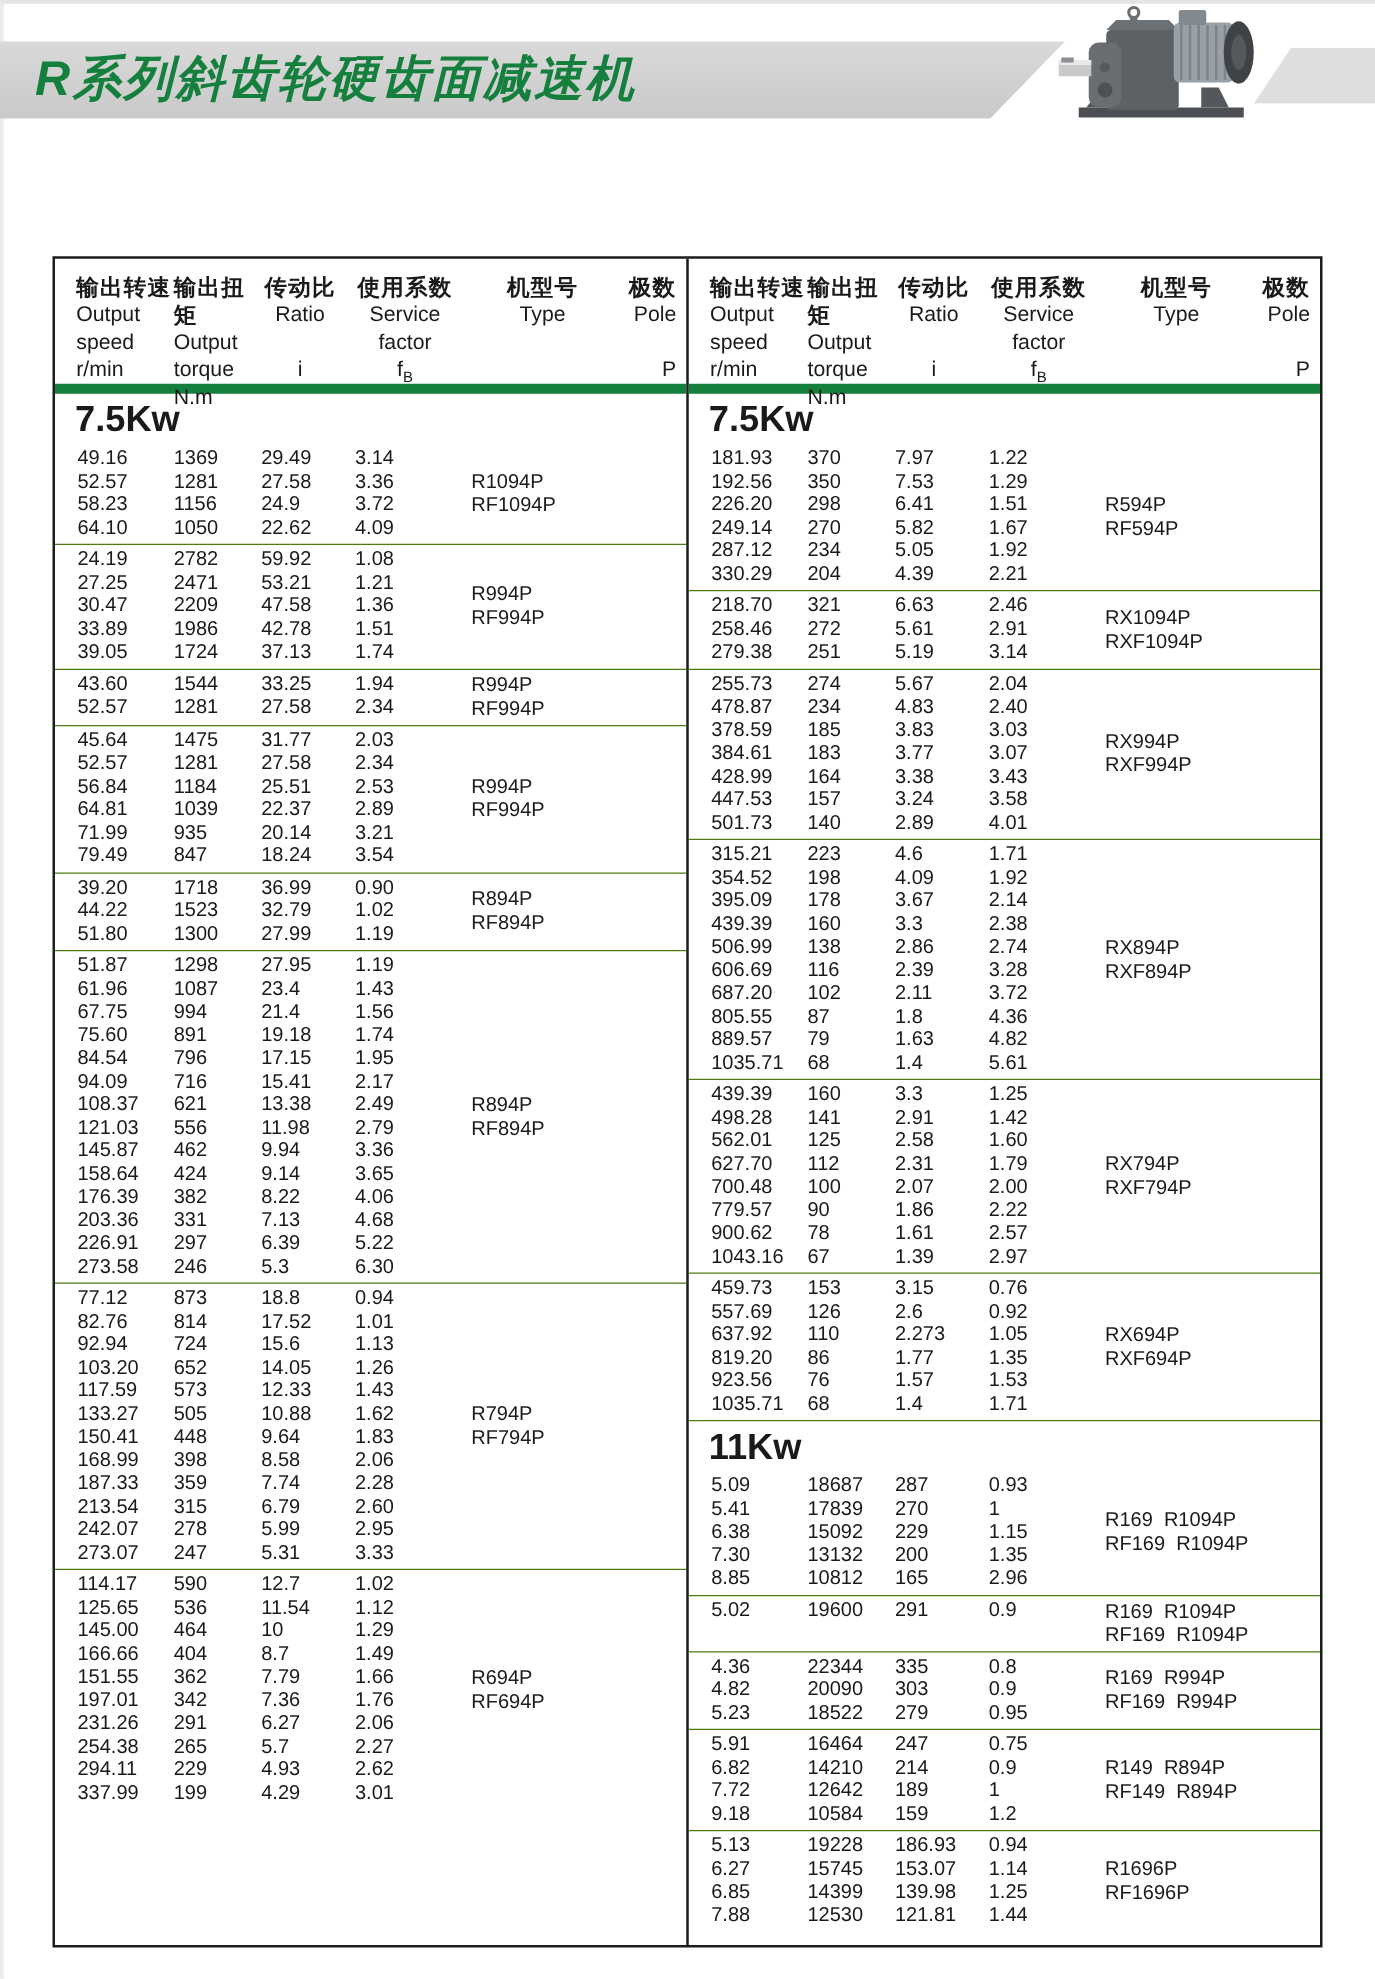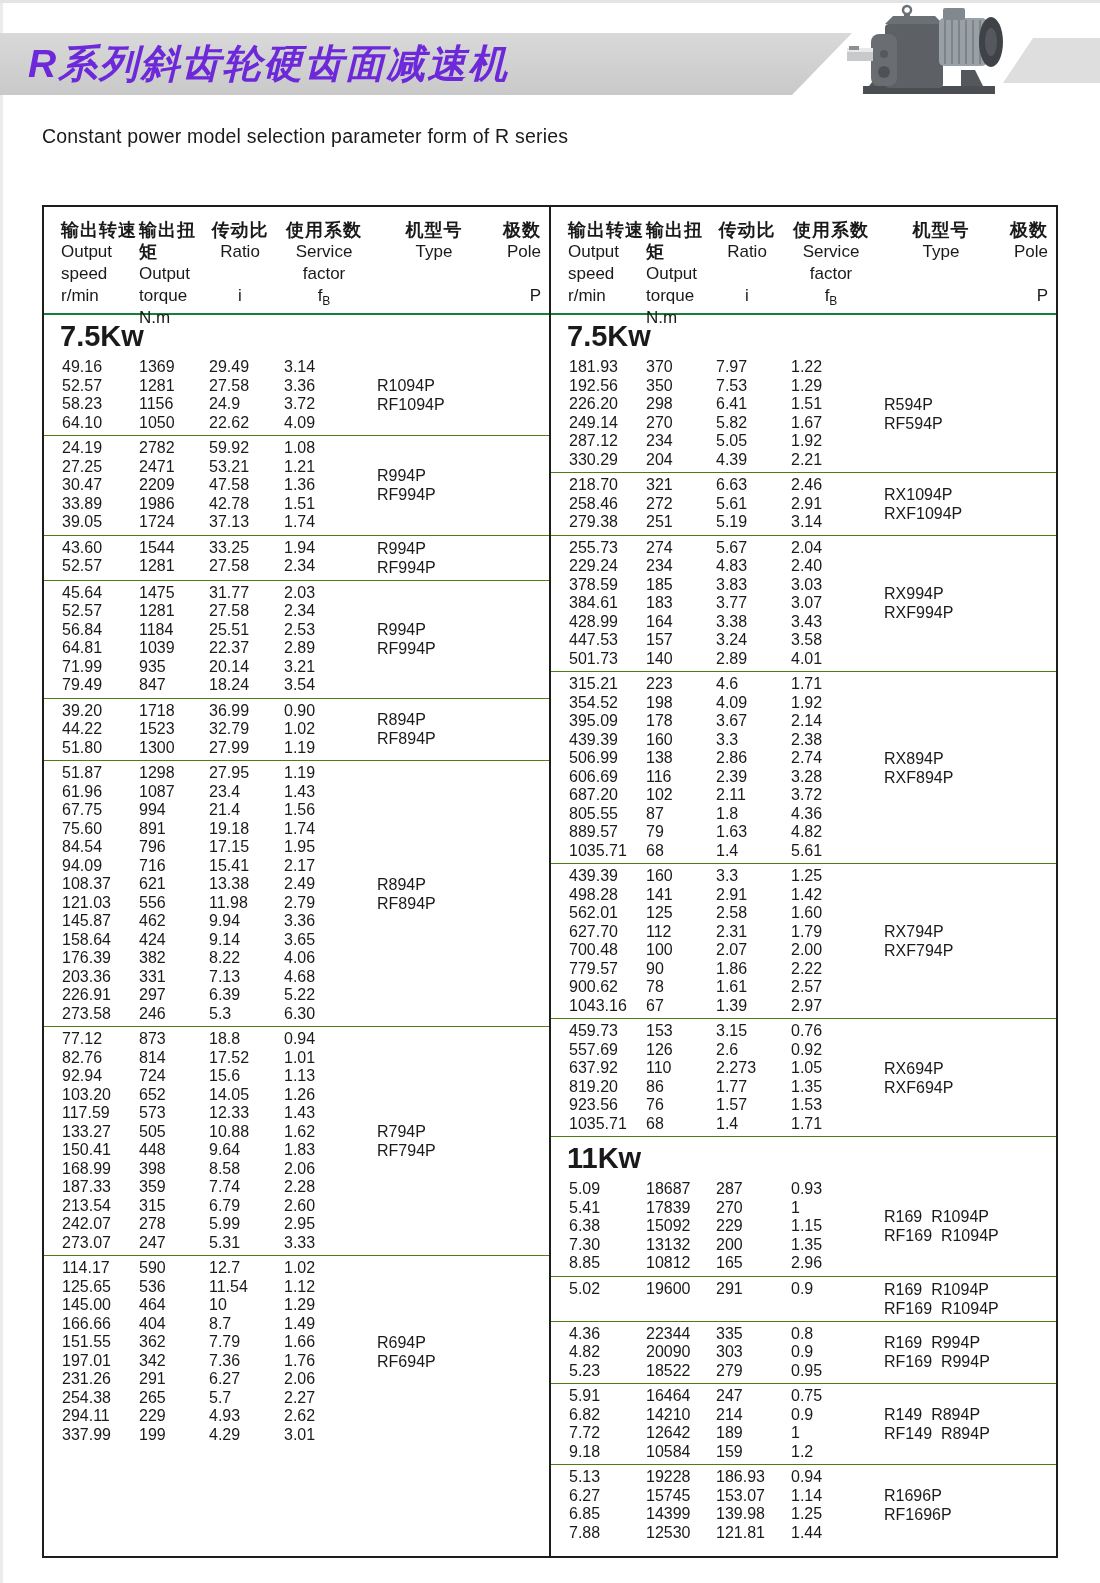--- a/index.html
+++ b/index.html
@@ -17,41 +17,41 @@
     background:linear-gradient(180deg,#d9d9d9 0%,#c9c9c9 100%);
     clip-path:polygon(0 0, 852px 0, 792px 100%, 0 100%);
   }
   .banner-strip-right {
     position:absolute; left:1003px; top:5px; width:97px; height:45px;
     background:#dedede;
     clip-path:polygon(30px 0, 100% 0, 100% 100%, 0 100%);
   }
   .banner-title {
     position:absolute; left:28px; top:8px; font-size:39px; line-height:46px;
-    font-weight:bold; font-style:italic; letter-spacing:2px; color:#6d28d9;
+    font-weight:bold; font-style:italic; letter-spacing:2px; color:#15803d;
     white-space:nowrap;
   }
   .motor-img { position:absolute; left:843px; top:2px; width:172px; height:100px; }
 
   
   .doc-title { position:absolute; left:42px; top:118px; }
   .doc-title .zh { font-size:27px; font-weight:bold; letter-spacing:1px; }
   .doc-title .en { font-size:19.5px; margin-top:7px; letter-spacing:0.2px; }
 
   
   .ptable {
     position:absolute; left:42px; top:205px; width:1016px; height:1353px;
     border:2px solid #1d1d1d; box-sizing:border-box; display:flex;
   }
   .half { flex:1 1 0; display:flex; flex-direction:column; overflow:hidden; min-width:0; }
   .half.right { border-left:2px solid #1d1d1d; }
 
   
   .col-headers {
-    height:108px; box-sizing:border-box; border-bottom:2px solid #15803d;
+    height:108px; box-sizing:border-box; border-bottom:8px solid #15803d;
     display:flex; padding-top:12px; flex:none;
   }
   .hc { box-sizing:border-box; }
   .hc div { line-height:22px; font-size:17px; min-height:22px; }
   .hc .zh { font-weight:bold; font-size:18px; letter-spacing:1px; }
   .hc-speed  { width:95px;  padding-left:17px; }
   .hc-torque { width:70px; }
   .hc-ratio  { width:62px;  text-align:center; margin-right:13px; }
   .hc-factor { width:80px;  text-align:center; }
   .hc-type   { width:130px; text-align:center; padding-left:10px;}
@@ -119,21 +119,20 @@
     <ellipse cx="148" cy="40" rx="6" ry="14" fill="#55595d"></ellipse>
 
     <rect x="100" y="6" width="22" height="12" rx="2" fill="#884f4f" opacity="0"></rect>
     <rect x="100" y="6" width="22" height="12" rx="2" fill="#82898e"></rect>
 
     <circle cx="64" cy="8" r="4" fill="none" stroke="#6b7075" stroke-width="2.5"></circle>
     <rect x="61" y="11" width="6" height="5" fill="#6b7075"></rect>
   </svg>
 
   <div class="doc-title">
-    <div class="en">Constant power model selection parameter form of R series</div>
   </div>
 
   <div class="ptable">
 
     <div class="half">
       <div class="col-headers">
         <div class="hc hc-speed">
           <div class="zh">输出转速</div>
           <div>Output</div>
           <div>speed</div>
@@ -744,21 +743,21 @@
           </div>
           <div class="group">
             <div class="rows">
               <div class="row">
                 <span class="cell c0">255.73</span>
                 <span class="cell c1">274</span>
                 <span class="cell c2">5.67</span>
                 <span class="cell c3">2.04</span>
               </div>
               <div class="row">
-                <span class="cell c0">229.24</span>
+                <span class="cell c0">478.87</span>
                 <span class="cell c1">234</span>
                 <span class="cell c2">4.83</span>
                 <span class="cell c3">2.40</span>
               </div>
               <div class="row">
                 <span class="cell c0">378.59</span>
                 <span class="cell c1">185</span>
                 <span class="cell c2">3.83</span>
                 <span class="cell c3">3.03</span>
               </div>

